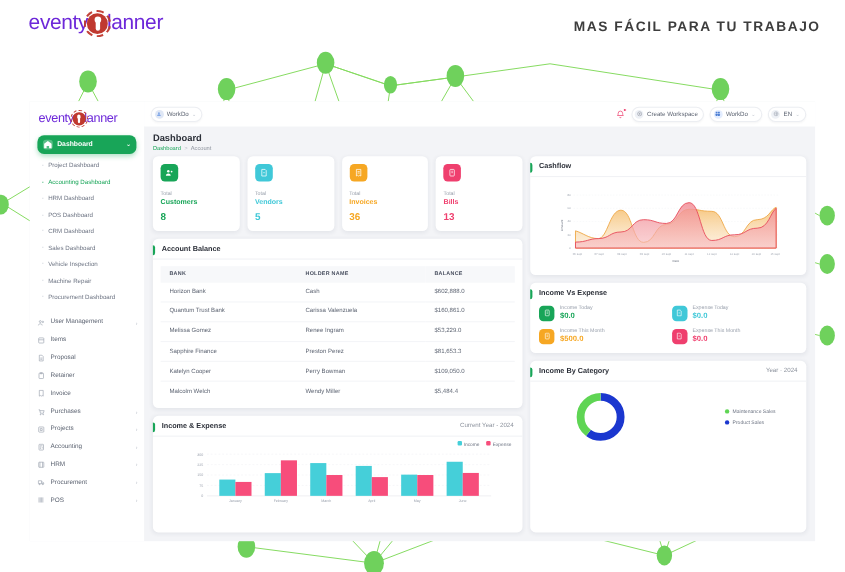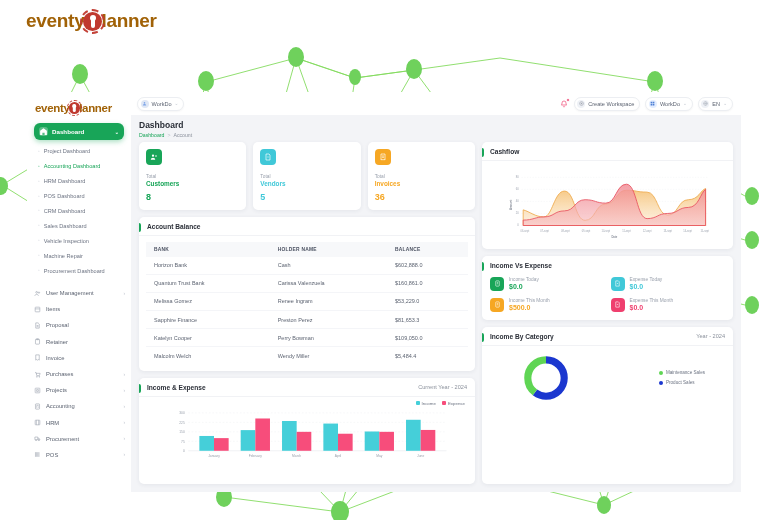--- a/index.html
+++ b/index.html
@@ -9,21 +9,21 @@
     background: #ffffff;
     overflow: hidden;
   }
   #root { position: relative; width: 768px; height: 520px; }
 
   
   .net { position: absolute; inset: 0; pointer-events: none; z-index: 0; }
 
   
   .promo-logo { position: absolute; left: 26px; top: 10px; display: flex; align-items: center; }
-  .logo-text { font-size: 19px; font-weight: 700; color: #a16207; letter-spacing: -0.3px; }
+  .logo-text { font-size: 19px; font-weight: 400; color: #6d28d9; letter-spacing: -0.3px; }
   .logo-gear {
     width: 19px; height: 19px; border-radius: 50%;
     background: #c0392f; position: relative; margin: 0 -1px;
     display: inline-block;
   }
   .logo-gear::before {
     content: ""; position: absolute; left: 50%; top: 3.5px;
     transform: translateX(-50%);
     width: 6px; height: 6px; border-radius: 50%;
     background: #fff;
@@ -232,20 +232,21 @@
     </g>
   </svg>
 
   <div class="promo-logo">
     <span class="logo-text">eventy</span>
     <span class="logo-gear">
         <span class="logo-gear-ring"></span>
       </span>
     <span class="logo-text">lanner</span>
   </div>
+  <div class="promo-tag">MAS FÁCIL PARA TU TRABAJO</div>
 
   <div class="app">
 
     <aside class="sidebar">
       <div class="side-logo">
         <span class="logo-text">eventy</span>
         <span class="logo-gear">
             <span class="logo-gear-ring"></span>
           </span>
         <span class="logo-text">lanner</span>
@@ -512,20 +513,31 @@
             <div class="stat">
               <div class="sic" style="background:#f6a723">
                 <svg viewBox="0 0 24 24" fill="none" stroke="#fff" stroke-width="2">
                     <path d="M6 3h12v18l-3-2-3 2-3-2-3 2z"></path>
                     <path d="M9 9h6M9 13h6"></path>
                   </svg>
               </div>
               <div class="lbl-top">Total</div>
               <div class="lbl-main" style="color:#f6a723">Invoices</div>
               <div class="val" style="color:#f6a723">36</div>
+            </div>
+            <div class="stat">
+              <div class="sic" style="background:#ef3f6e">
+                <svg viewBox="0 0 24 24" fill="none" stroke="#fff" stroke-width="2">
+                    <rect x="6" y="3" width="12" height="18" rx="2"></rect>
+                    <path d="M10 8h4M10 12h4"></path>
+                  </svg>
+              </div>
+              <div class="lbl-top">Total</div>
+              <div class="lbl-main" style="color:#ef3f6e">Bills</div>
+              <div class="val" style="color:#ef3f6e">13</div>
             </div>
           </div>
 
           <div class="card">
             <div class="card-head">
               <span class="card-title">Account Balance</span>
             </div>
             <div class="tbl-wrap">
               <table class="tbl">
                 <thead>

